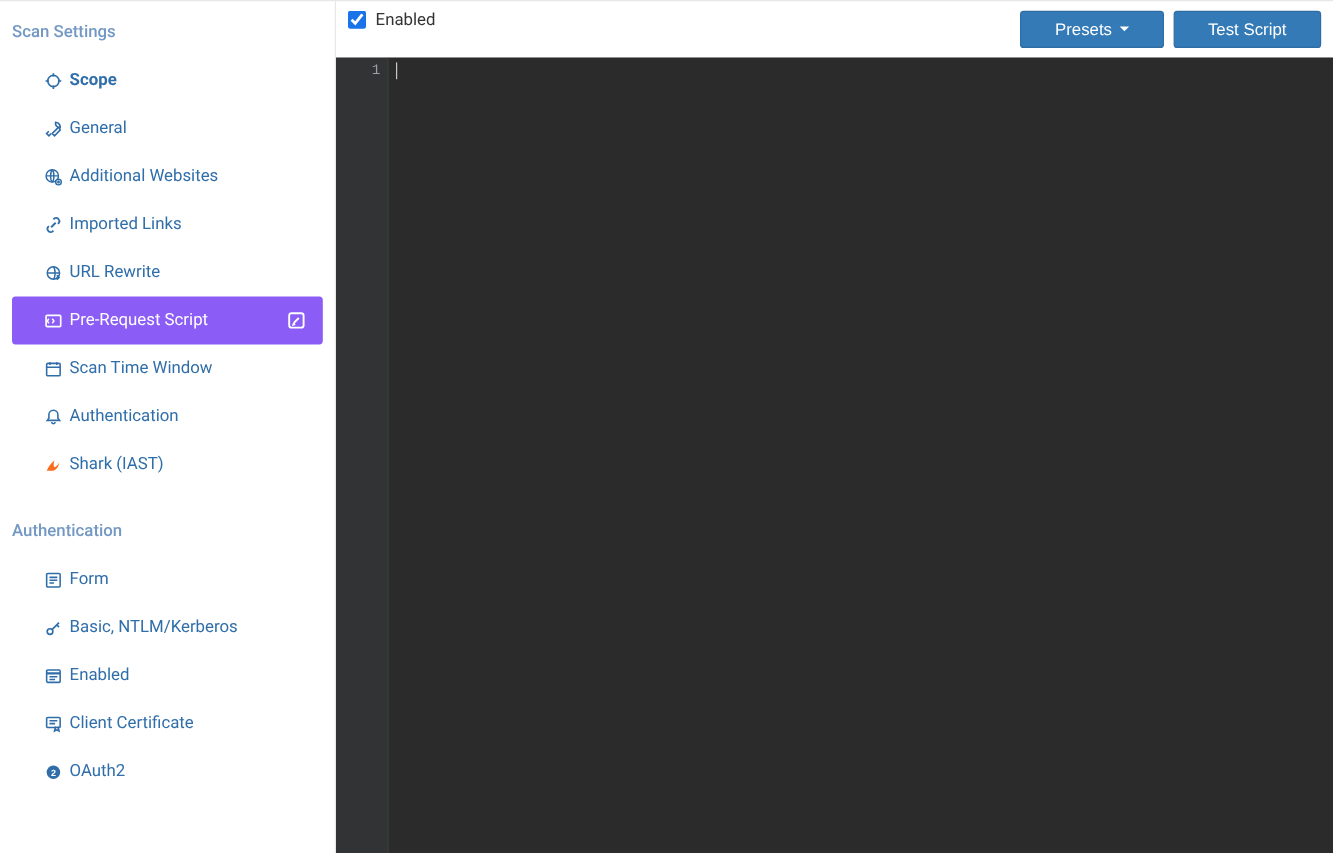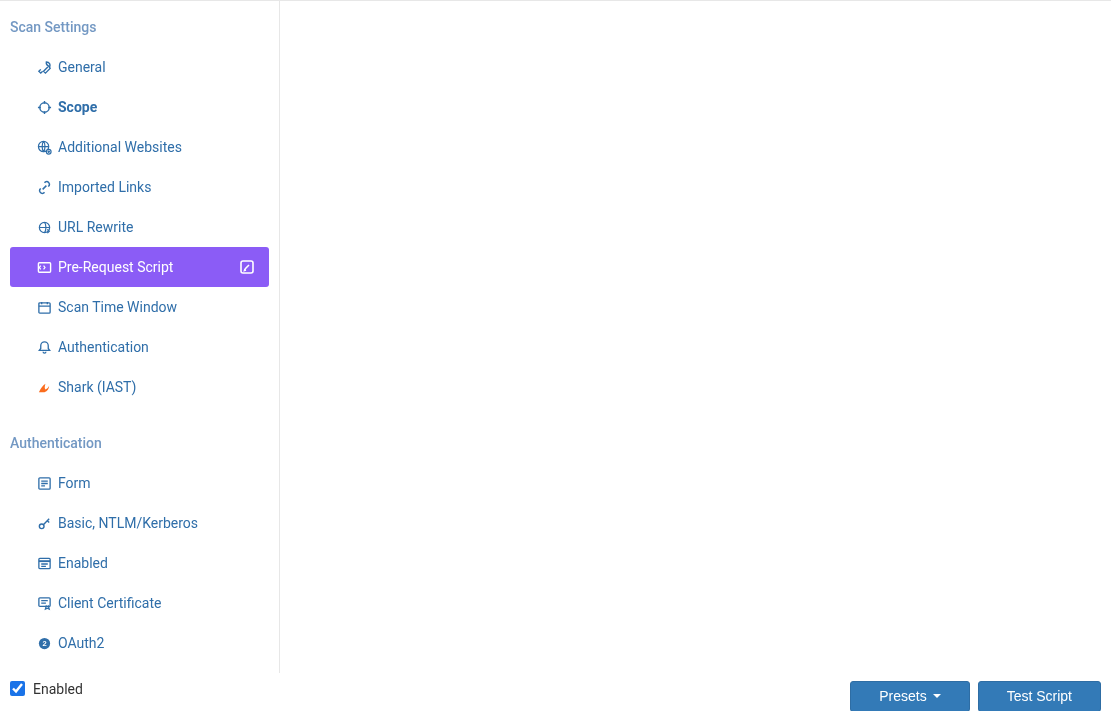--- a/index.html
+++ b/index.html
@@ -9,21 +9,20 @@
       color: #333;
       background: #fff;
       width: 1111px;
       height: 711px;
       overflow: hidden;
     }
     .app {
       display: flex;
       height: 100%;
       border-top: 1px solid #e7e7e7;
-      flex-direction: column;
     }
     .sidebar {
       width: 280px;
       border-right: 1px solid #e7e7e7;
       padding: 10px 0 10px 0;
       overflow-y: auto;
     }
     .section-title {
       color: #7398c3;
       font-size: 14px;
@@ -137,37 +136,37 @@
       vertical-align: middle;
     }
   </style>
 </head>
 <body>
 
 <div class="app">
   <aside class="sidebar">
     <div class="section-title">Scan Settings</div>
     <div id="list1">
+        <div class="nav-item bold">
+          <span class="icon">
+            <svg viewBox="0 0 16 16" fill="none" stroke="#2f6ea9" stroke-width="1.5">
+              <circle cx="8" cy="8" r="5"></circle>
+              <path d="M8 1v3M8 12v3M1 8h3M12 8h3"></path>
+            </svg>
+          </span>
+          <span class="label">Scope</span>
+        </div>
         <div class="nav-item">
           <span class="icon">
             <svg viewBox="0 0 16 16" fill="none" stroke="#2f6ea9" stroke-width="1.5">
               <path d="M10 2a4 4 0 0 1 3.5 5.9L14 9l-5 5-2-2 5-5 .5-.5A4 4 0 0 1 10 2z"></path>
               <path d="M4 10l-2 2 2 2 2-2"></path>
             </svg>
           </span>
           <span class="label">General</span>
-        </div>
-        <div class="nav-item bold">
-          <span class="icon">
-            <svg viewBox="0 0 16 16" fill="none" stroke="#2f6ea9" stroke-width="1.5">
-              <circle cx="8" cy="8" r="5"></circle>
-              <path d="M8 1v3M8 12v3M1 8h3M12 8h3"></path>
-            </svg>
-          </span>
-          <span class="label">Scope</span>
         </div>
         <div class="nav-item">
           <span class="icon">
             <svg viewBox="0 0 16 16" fill="none" stroke="#2f6ea9" stroke-width="1.3">
               <circle cx="7" cy="7" r="5.5"></circle>
               <path d="M1.5 7h11M7 1.5c2 2 2 9 0 11M7 1.5c-2 2-2 9 0 11"></path>
               <circle cx="12.5" cy="12.5" r="2.5" fill="#fff" stroke="#2f6ea9"></circle>
               <path d="M12.5 11.2v2.6M11.2 12.5h2.6"></path>
             </svg>
           </span>

